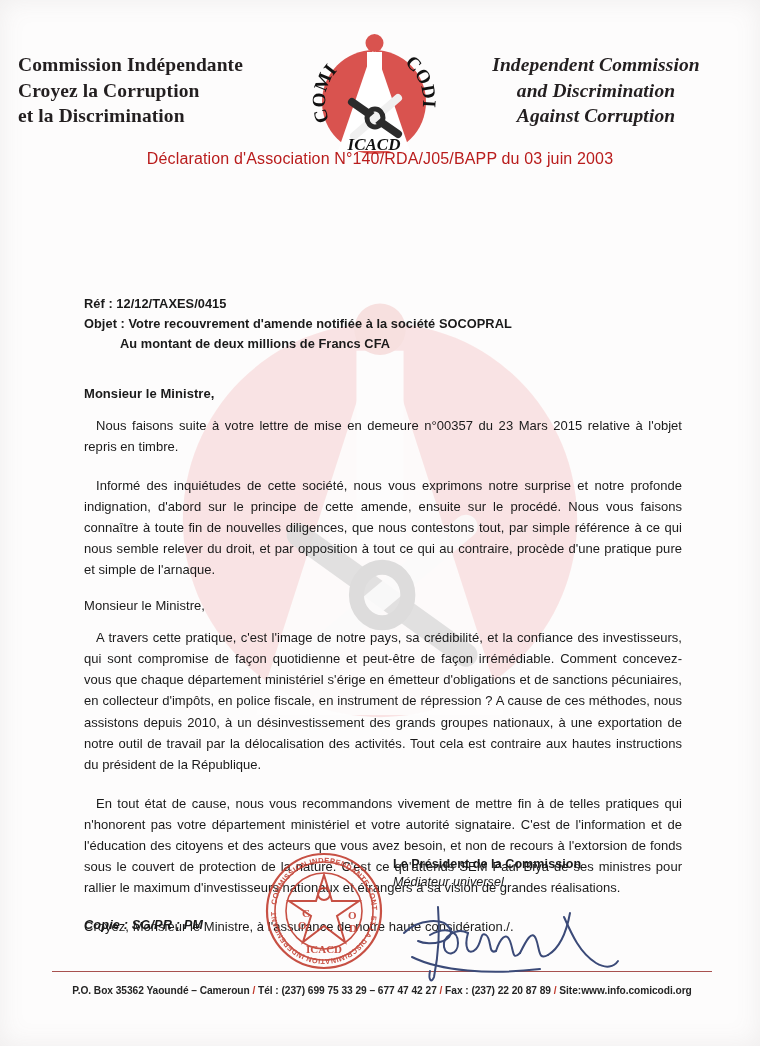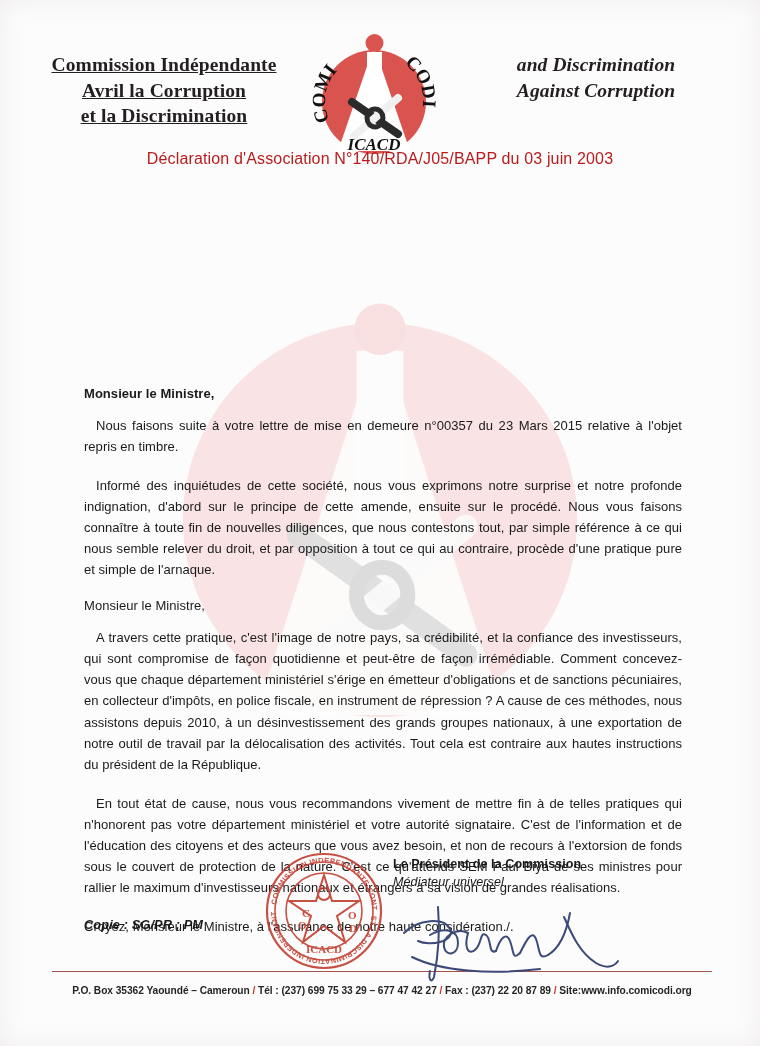--- a/index.html
+++ b/index.html
@@ -29,24 +29,23 @@
     position:absolute;left:165px;top:295px;width:430px;height:450px;
     opacity:.16;z-index:0;pointer-events:none;
     filter:blur(.4px);
   }
   #watermark svg{width:100%;height:100%;}
 
   
   #header{position:absolute;left:0;top:34px;width:760px;height:120px;z-index:5;}
   .hdr-left{
     position:absolute;left:18px;top:18px;width:292px;
-    text-align:center;
     font-family:"Liberation Serif", serif;
     font-weight:bold;font-size:19.5px;line-height:1.32;
-    color:#231f20;letter-spacing:.1px;text-decoration:underline;
+    color:#231f20;letter-spacing:.1px;
   }
   .hdr-right{
     position:absolute;right:18px;top:18px;width:292px;
     text-align:center;
     font-family:"Liberation Serif", serif;
     font-weight:bold;font-style:italic;font-size:19.5px;line-height:1.32;
     color:#231f20;letter-spacing:.1px;
   }
   #logo{position:absolute;left:306px;top:-4px;width:136px;height:128px;}
   #logo svg{width:100%;height:100%;}
@@ -119,21 +118,21 @@
         <line x1="140" y1="108" x2="66" y2="170"></line>
       </g>
       <ellipse cx="101" cy="140" rx="12" ry="13" fill="none" stroke="#3a3a3a" stroke-width="7"></ellipse>
     </svg>
   </div>
 
   <div id="header">
 
     <div class="hdr-left">
       <div>Commission Indépendante</div>
-      <div>Avril la Corruption</div>
+      <div>Croyez la Corruption</div>
       <div>et la Discrimination</div>
     </div>
 
     <div id="logo">
       <svg viewBox="0 0 136 128" xmlns="http://www.w3.org/2000/svg">
         <circle cx="68" cy="72" r="52" fill="#d9534f"></circle>
         <path d="M68 16 L104 121 L32 121 Z" fill="#ffffff"></path>
         <rect x="61" y="22" width="15" height="60" fill="#ffffff"></rect>
         <circle cx="68.5" cy="13" r="9" fill="#d9534f"></circle>
 
@@ -153,28 +152,34 @@
         </g>
         <g stroke="#f0f0f0" stroke-width="8" stroke-linecap="round">
           <line x1="92" y1="68" x2="48" y2="106"></line>
         </g>
         <ellipse cx="69" cy="88" rx="8" ry="9" fill="none" stroke="#2b2b2b" stroke-width="5"></ellipse>
         <text x="68" y="120" text-anchor="middle" font-family="Liberation Serif, serif" font-size="17" font-style="italic" font-weight="bold" fill="#111">ICACD</text>
       </svg>
     </div>
 
     <div class="hdr-right">
+      <div>Independent Commission</div>
       <div>and Discrimination</div>
       <div>Against  Corruption</div>
     </div>
   </div>
 
   <div id="declaration">Déclaration d'Association N°140/RDA/J05/BAPP du 03 juin 2003</div>
 
 
+  <div id="refblock">
+    <div class="ref-line">Réf : 12/12/TAXES/0415</div>
+    <div class="ref-line">Objet : Votre recouvrement d'amende notifiée à la société SOCOPRAL</div>
+    <div class="ref-line ref-indent">Au montant de deux millions de Francs CFA</div>
+  </div>
 
   <div id="body">
     <div class="salut">Monsieur le Ministre,</div>
     <p class="para">Nous faisons suite à votre lettre de mise en demeure n°00357 du 23 Mars 2015 relative à l'objet repris en timbre.</p>
     <p class="para">Informé des inquiétudes de cette société, nous vous exprimons notre surprise et notre profonde indignation, d'abord sur le principe de cette amende, ensuite sur le procédé. Nous vous faisons connaître à toute fin de nouvelles diligences, que nous contestons tout, par simple référence à ce qui nous semble relever du droit, et par opposition à tout ce qui au contraire, procède d'une pratique pure et simple de l'arnaque.</p>
     <div class="salut-plain">Monsieur le Ministre,</div>
     <p class="para">A travers cette pratique, c'est l'image de notre pays, sa crédibilité, et la confiance des investisseurs, qui sont compromise de façon quotidienne et peut-être de façon irrémédiable. Comment concevez-vous que chaque département ministériel s'érige en émetteur d'obligations et de sanctions pécuniaires, en collecteur d'impôts, en police fiscale, en instrument de répression ? A cause de ces méthodes, nous assistons depuis 2010, à un désinvestissement des grands groupes nationaux, à une exportation de notre outil de travail par la délocalisation des activités. Tout cela est contraire aux hautes instructions du président de la République.</p>
     <p class="para">En tout état de cause, nous vous recommandons vivement de mettre fin à de telles pratiques qui n'honorent pas votre département ministériel et votre autorité signataire. C'est de l'information et de l'éducation des citoyens et des acteurs que vous avez besoin, et non de recours à l'extorsion de fonds sous le couvert de protection de la nature. C'est ce qu'attends SEM Paul Biya de ses ministres pour rallier le maximum d'investisseurs nationaux et étrangers à sa vision de grandes réalisations.</p>
     <div class="closing">Croyez, Monsieur le Ministre, à l'assurance de notre haute considération./.</div>
   </div>

